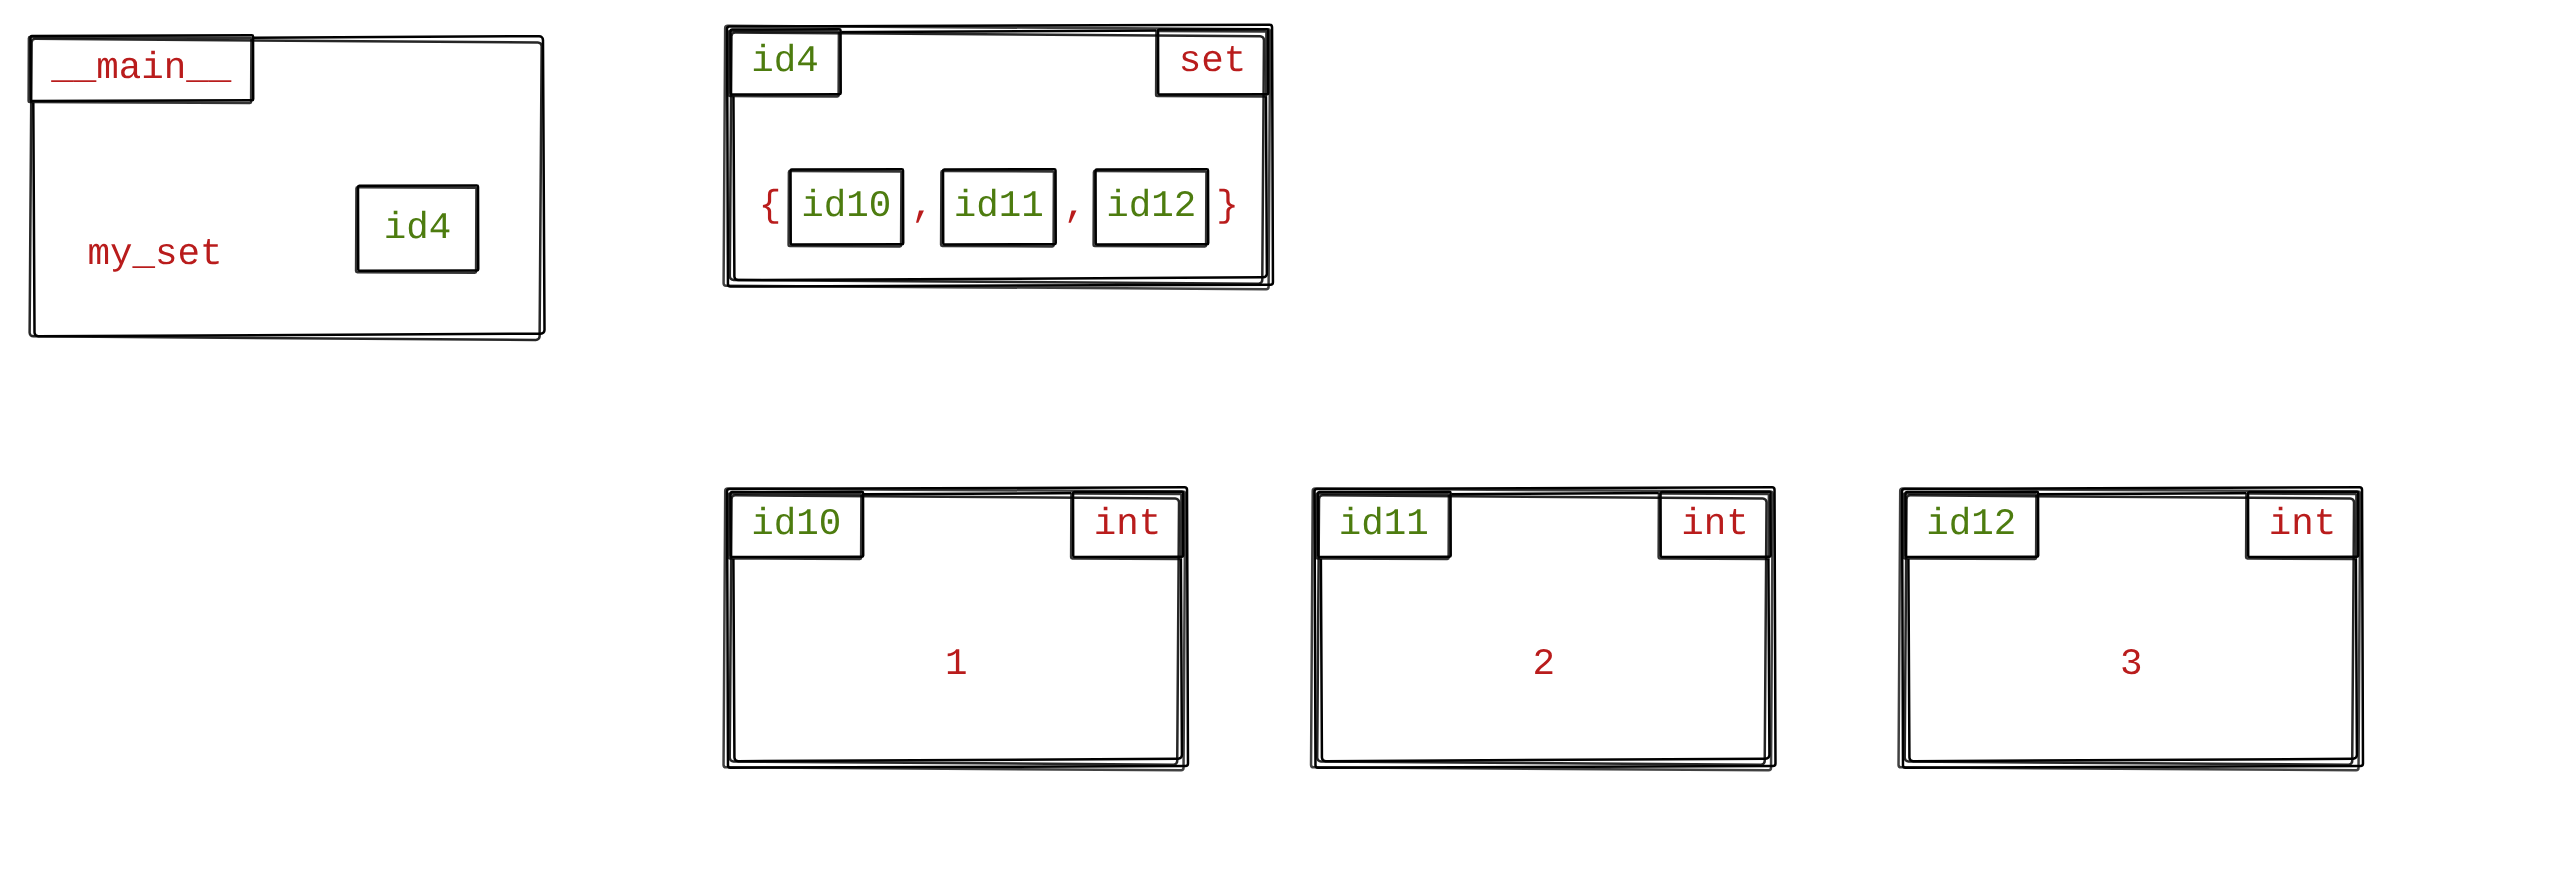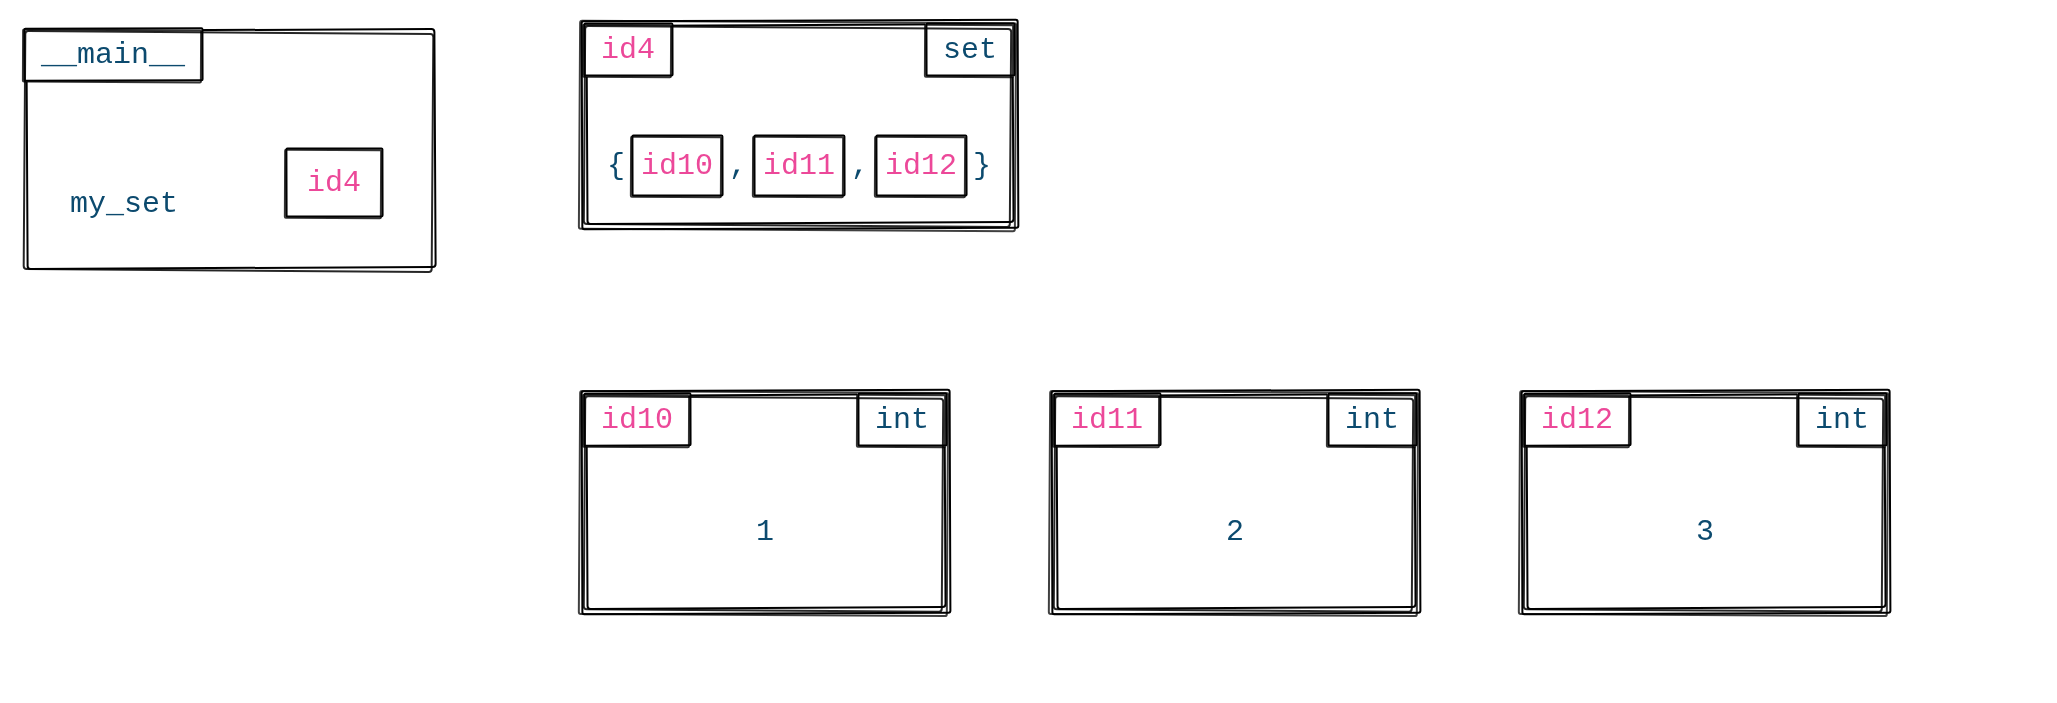--- a/index.html
+++ b/index.html
@@ -61,22 +61,22 @@
   .tag {
     position: absolute;
     background: #ffffff;
     padding: 10px 18px;
     display: flex;
     align-items: center;
     justify-content: center;
     white-space: nowrap;
   }
 
-  .gold   { color: #ec4899; }
-  .navy   { color: #0c4a6e; }
+  .gold   { color: #4d7c0f; }
+  .navy   { color: #b91c1c; }
 
   .value {
     position: absolute;
     display: flex;
     align-items: center;
     justify-content: center;
     width: 100%;
     left: 0;
   }
 </style>

